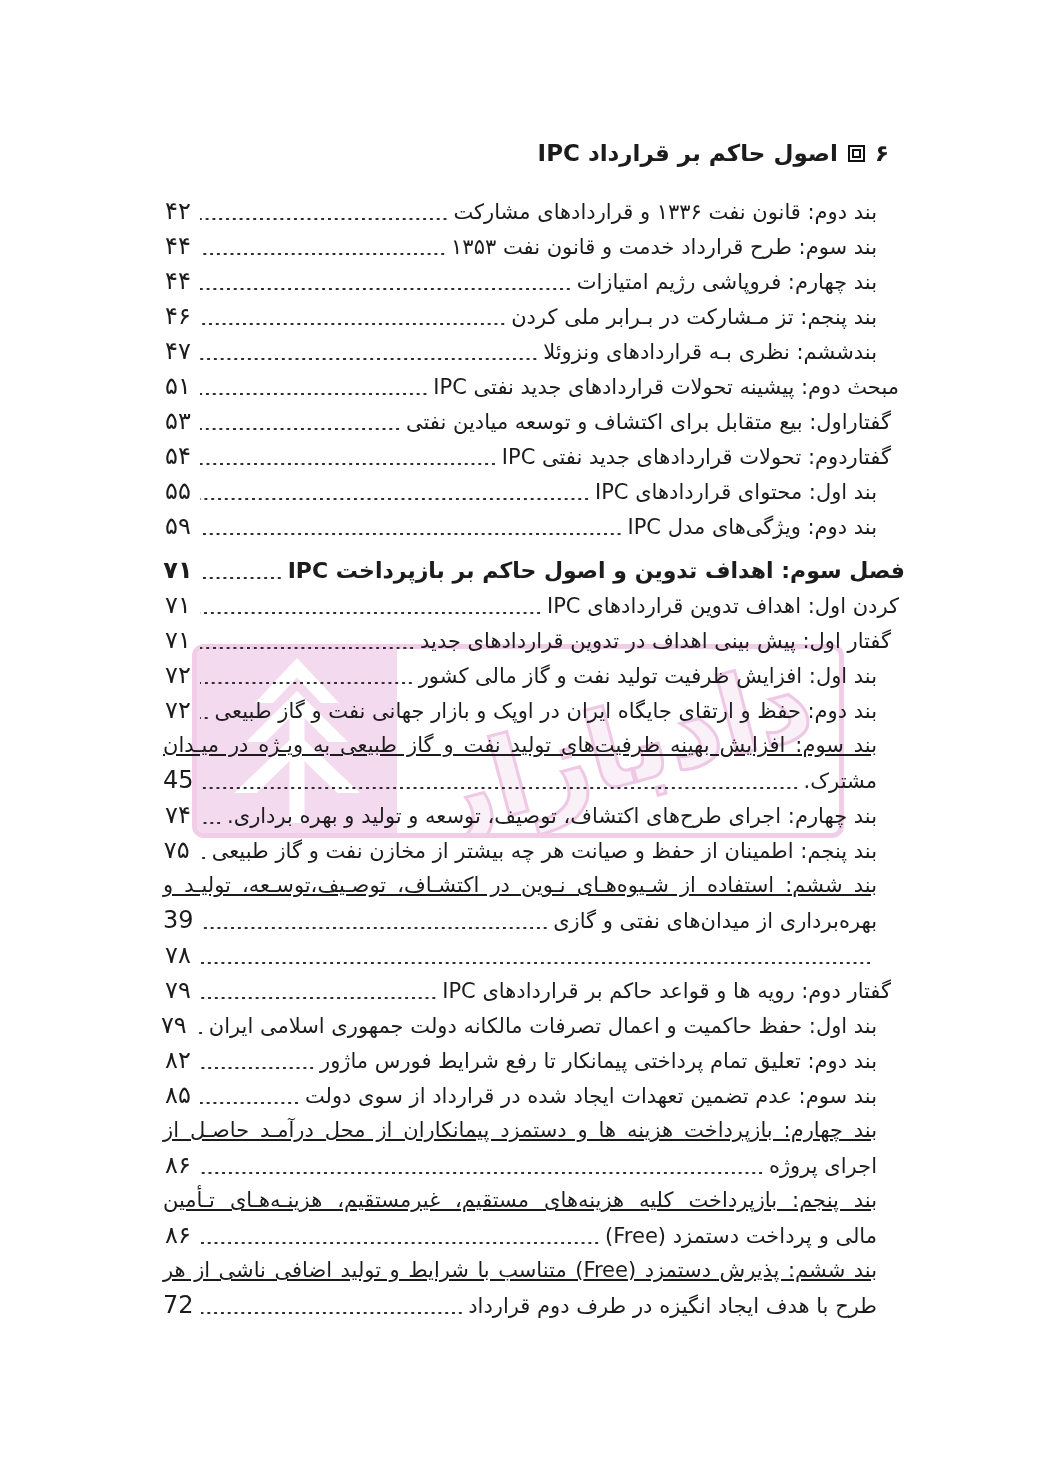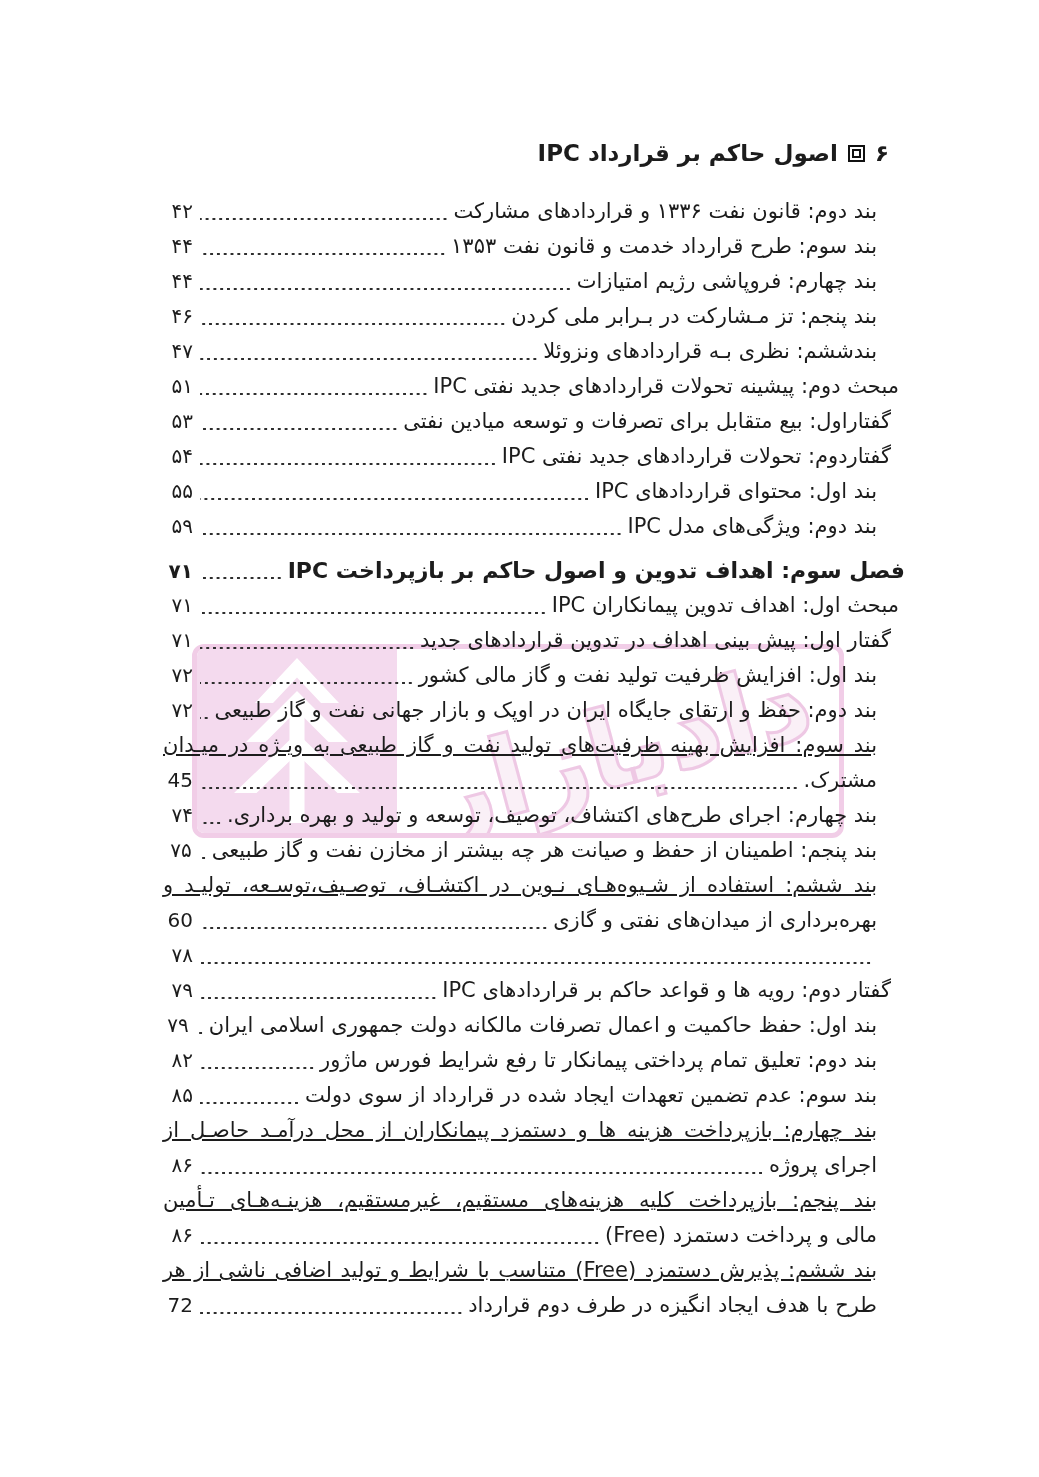--- a/index.html
+++ b/index.html
@@ -92,23 +92,23 @@
     align-self:stretch;
     margin-right:5px;margin-left:7px;
     background-image:radial-gradient(circle, #2e2e2e 1.25px, transparent 1.45px);
     background-size:6.8px 4px;
     background-repeat:repeat-x;
     background-position:right bottom 8px;
     min-width:8px;
   }
   .page-num{
     flex:0 0 auto;
-    font-size:20px;
+    font-size:24px;
     min-width:30px;
-    text-align:right;
+    text-align:center;
   }
 </style>
 </head>
 <body>
 
 <div class="watermark">
   <div class="wm-left-panel">
     <span>
       <svg width="150" height="168" viewBox="0 0 100 112" aria-hidden="true">
         <g fill="#ffffff">
@@ -160,21 +160,21 @@
     <span class="entry-text">بندششم: نظری بـه قراردادهای ونزوئلا</span>
     <span class="leader"></span>
     <span class="page-num">۴۷</span>
   </div>
       <div class="toc-row lv-mabhas">
     <span class="entry-text">مبحث دوم: پیشینه تحولات قراردادهای جدید نفتی IPC</span>
     <span class="leader"></span>
     <span class="page-num">۵۱</span>
   </div>
       <div class="toc-row lv-goftar">
-    <span class="entry-text">گفتاراول: بیع متقابل برای تصرفات و توسعه میادین نفتی</span>
+    <span class="entry-text">گفتاراول: بیع متقابل برای اکتشاف و توسعه میادین نفتی</span>
     <span class="leader"></span>
     <span class="page-num">۵۳</span>
   </div>
       <div class="toc-row lv-goftar">
     <span class="entry-text">گفتاردوم: تحولات قراردادهای جدید نفتی IPC</span>
     <span class="leader"></span>
     <span class="page-num">۵۴</span>
   </div>
       <div class="toc-row lv-band">
     <span class="entry-text">بند اول: محتوای قراردادهای IPC</span>
@@ -185,21 +185,21 @@
     <span class="entry-text">بند دوم: ویژگی‌های مدل IPC</span>
     <span class="leader"></span>
     <span class="page-num">۵۹</span>
   </div>
       <div class="toc-row lv-fasl gap-before bold">
     <span class="entry-text">فصل سوم: اهداف تدوین و اصول حاکم  بر بازپرداخت IPC</span>
     <span class="leader"></span>
     <span class="page-num">۷۱</span>
   </div>
       <div class="toc-row lv-mabhas">
-    <span class="entry-text">مبحث اول: اهداف تدوین پیمانکاران IPC</span>
+    <span class="entry-text">کردن اول: اهداف تدوین قراردادهای IPC</span>
     <span class="leader"></span>
     <span class="page-num">۷۱</span>
   </div>
       <div class="toc-row lv-goftar">
     <span class="entry-text">گفتار اول: پیش بینی اهداف در تدوین قراردادهای جدید</span>
     <span class="leader"></span>
     <span class="page-num">۷۱</span>
   </div>
       <div class="toc-row lv-band">
     <span class="entry-text">بند اول: افزایش ظرفیت تولید نفت و گاز مالی کشور</span>
@@ -230,21 +230,21 @@
     <span class="leader"></span>
     <span class="page-num">۷۵</span>
   </div>
       <div class="toc-row lv-band wrap-first">
     <span class="entry-text">بند ششم: استفاده از شـیوه‌هـای نـوین در اکتشـاف، توصـیف،توسـعه، تولیـد و</span>
 
   </div>
       <div class="toc-row lv-band cont">
     <span class="entry-text">بهره‌برداری از میدان‌های نفتی و گازی</span>
     <span class="leader"></span>
-    <span class="page-num">60</span>
+    <span class="page-num">39</span>
   </div>
       <div class="toc-row lv-band">
     <span class="leader"></span>
     <span class="page-num">۷۸</span>
   </div>
       <div class="toc-row lv-goftar">
     <span class="entry-text">گفتار دوم: رویه ها و قواعد حاکم بر قراردادهای IPC</span>
     <span class="leader"></span>
     <span class="page-num">۷۹</span>
   </div>

